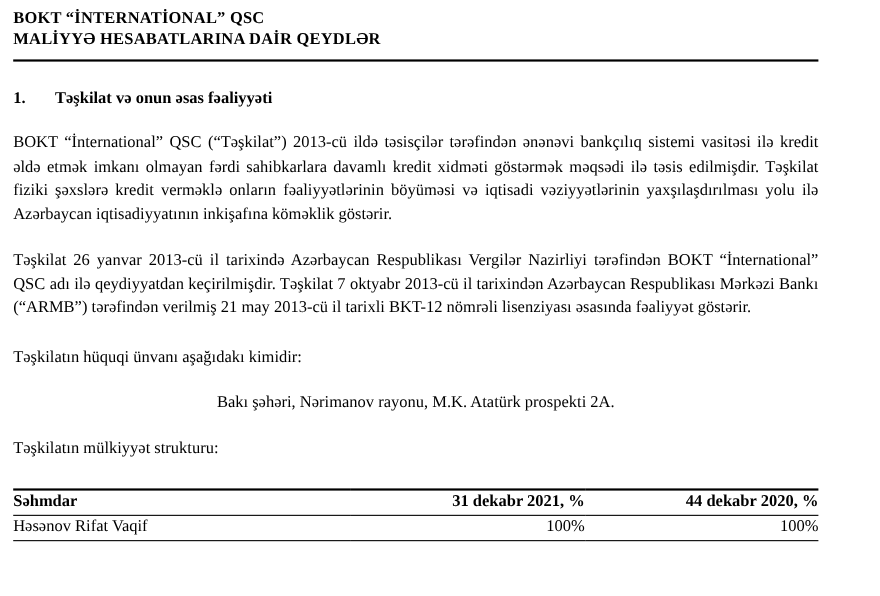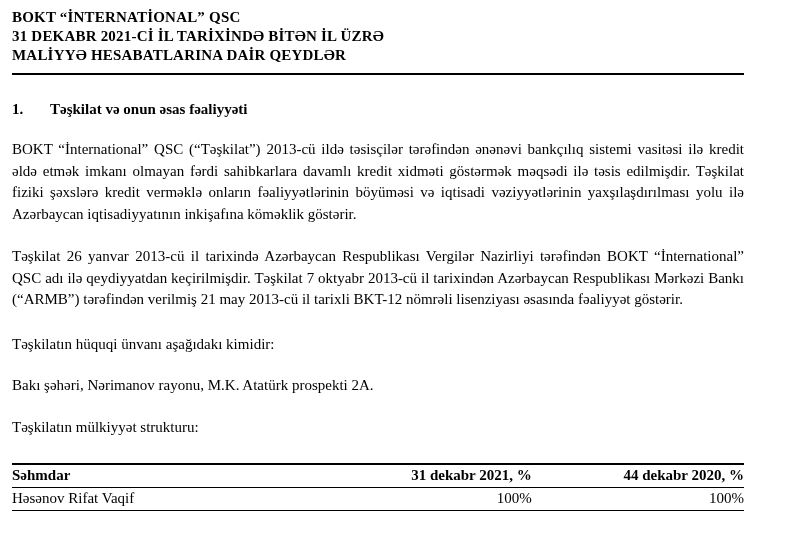--- a/index.html
+++ b/index.html
@@ -48,21 +48,21 @@
   }
   p.sub-heading {
     font-weight: normal;
     font-size: 15px;
     margin: 25px 0 0 0;
     text-align: left;
   }
   p.plain {
     font-size: 15px;
     margin: 24px 0 0 0;
-    text-align: left;
+    text-align: center;
   }
   table.shareholders {
     width: 100%;
     border-collapse: collapse;
     margin-top: 27px;
     font-size: 15px;
   }
   table.shareholders th,
   table.shareholders td {
     padding: 2px 0 3px 0;
@@ -78,21 +78,20 @@
   .col-name  { text-align: left;  width: 42%; }
   .col-num   { text-align: right; width: 29%; }
 </style>
 </head>
 <body>
 
 <div class="page">
 
   <div class="doc-header">
     <div>BOKT “İNTERNATİONAL” QSC</div>
-    <div>31 DEKABR 2021-Cİ İL TARİXİNDƏ BİTƏN İL ÜZRƏ</div>
     <div>MALİYYƏ HESABATLARINA DAİR QEYDLƏR</div>
   </div>
 
   <div class="section-heading">
     <span class="section-number">1.</span>
     <span>Təşkilat və onun əsas fəaliyyəti</span>
   </div>
 
   <p class="body-text">BOKT “İnternational” QSC (“Təşkilat”) 2013-cü ildə təsisçilər tərəfindən ənənəvi bankçılıq sistemi vasitəsi ilə kredit əldə etmək imkanı olmayan fərdi sahibkarlara davamlı kredit xidməti göstərmək məqsədi ilə təsis edilmişdir. Təşkilat fiziki şəxslərə kredit verməklə onların fəaliyyətlərinin böyüməsi və iqtisadi vəziyyətlərinin yaxşılaşdırılması yolu ilə Azərbaycan iqtisadiyyatının inkişafına köməklik göstərir.</p>
 

